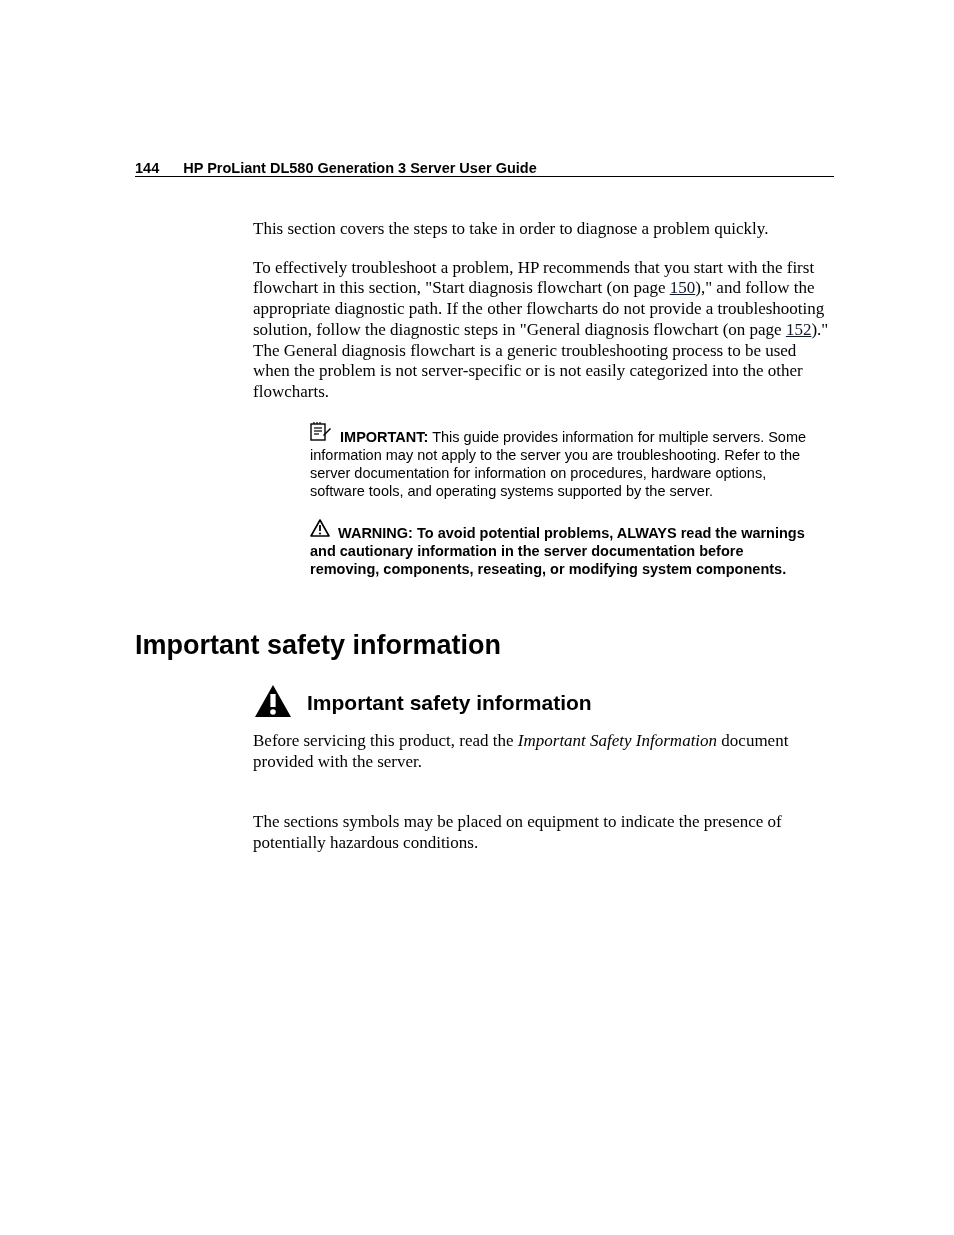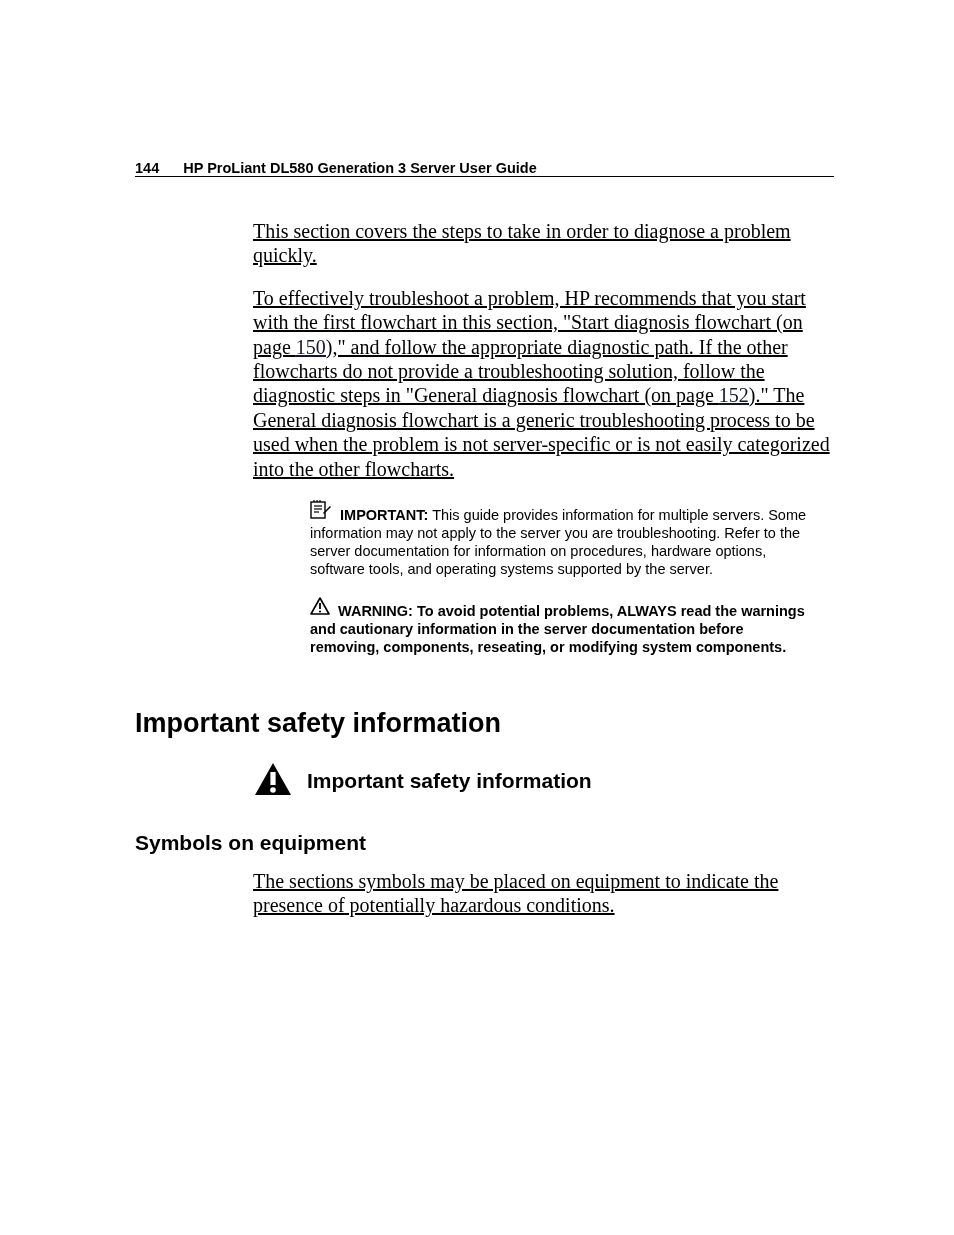--- a/index.html
+++ b/index.html
@@ -28,24 +28,23 @@
     margin: 0 0 22px 0;
   }
   h2.subsection {
     font-family: Arial, Helvetica, sans-serif;
     font-weight: bold;
     font-size: 21px;
     margin: 0 0 14px 0;
   }
   .body-indent { margin-left: 118px; }
   p.body {
-    font-size: 20px;
+    font-size: 17px;
     line-height: 1.22;
     margin: 0 0 18px 0;
-    text-decoration: underline;
   }
   a.pagelink { color: #0f172a; text-decoration: underline; }
   .italic { font-style: italic; }
   .note-block {
     margin-left: 175px;
     margin-right: 20px;
     font-family: Arial, Helvetica, sans-serif;
     font-size: 14.5px;
     line-height: 1.25;
     margin-bottom: 18px;
@@ -126,23 +125,25 @@
       <span>
         <svg width="40" height="36" viewBox="0 0 40 36">
           <path d="M20 2 L38 34 L2 34 Z" fill="#000"></path>
           <rect x="17.4" y="11" width="5.2" height="13" fill="#fff"></rect>
           <circle cx="20" cy="29" r="2.8" fill="#fff"></circle>
         </svg>
       </span>
       <h3>Important safety information</h3>
     </div>
 
+    <p class="body">
+      <span>Before servicing this product, read the </span><span class="italic">Important Safety Information</span><span> document provided with the server.</span>
+    </p>
   </div>
 
   <div style="height:22px;"></div>
 
-  <h2 class="subsection">Symbols on equipment</h2>
 
   <div class="body-indent">
     <p class="body">The sections symbols may be placed on equipment to indicate the presence of potentially hazardous conditions.</p>
   </div>
 
 </div>
 
 </body></html>

